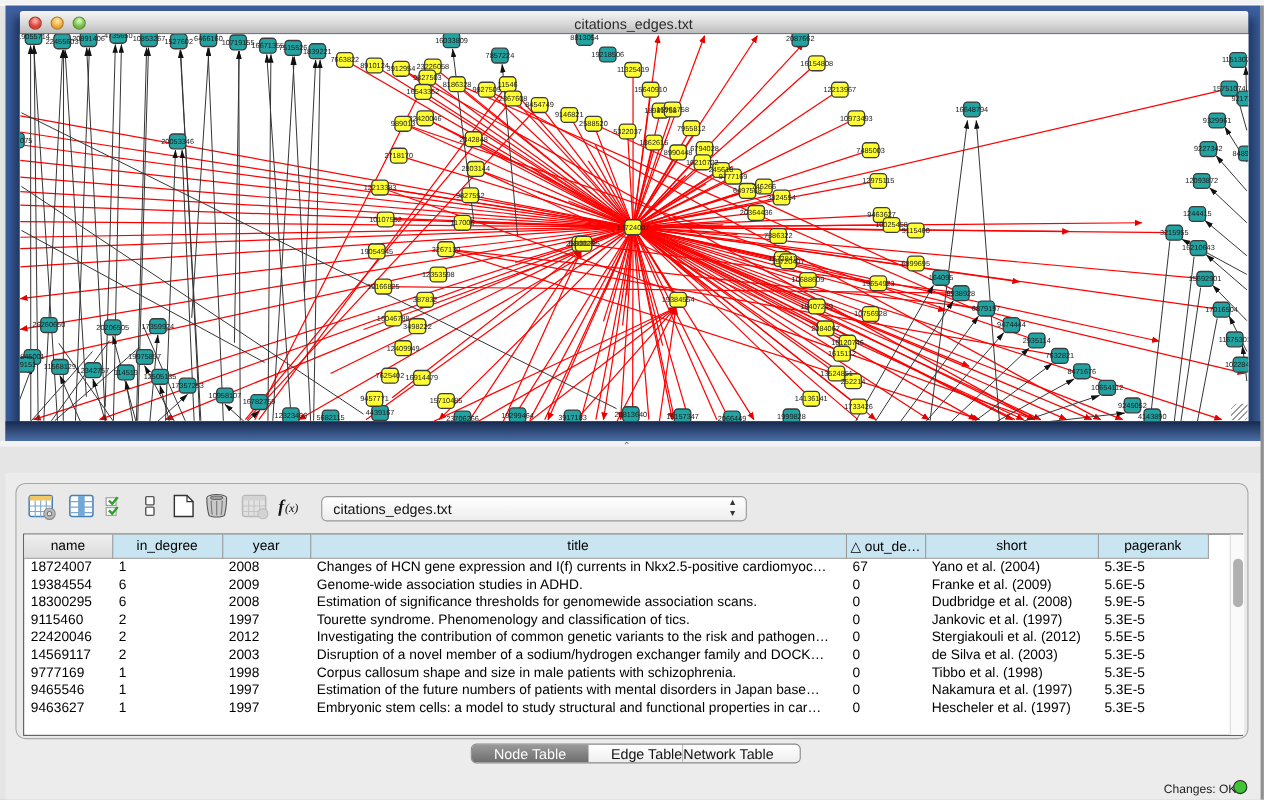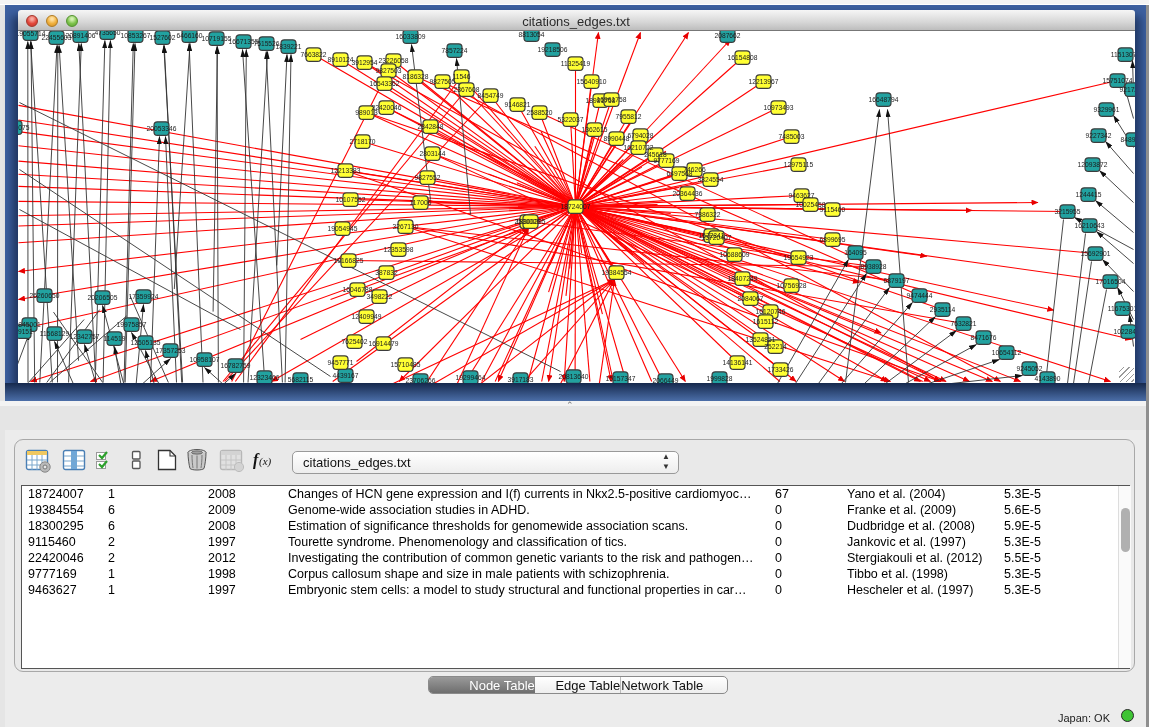--- a/index.html
+++ b/index.html
@@ -33,21 +33,21 @@
 #ddarr{position:absolute;right:8px;top:0px;height:21px;font-size:8px;color:#333;line-height:10px;text-align:center}
 #tblwrap{position:absolute;left:6px;top:45px;width:1109px;height:184px;background:#fff;border:1px solid #555}
 table{border-collapse:collapse;table-layout:fixed;width:1076px;font-size:12.5px;color:#000}
 col.g0{width:80px}col.g1{width:100px}col.g2{width:80px}col.g3{width:487px}col.g4{width:72px}col.g5{width:157px}col.g6{width:100px}
 th{height:21px;font-weight:normal;background:#c9e5f1;border-right:1px solid #9a9a9a;border-bottom:1px solid #9a9a9a;font-size:12.5px}
 th.first{background:linear-gradient(#efefef,#dcdcdc)}
 td{height:16px;padding:0 2px 0 6px;white-space:nowrap;overflow:hidden}
 #scrollbar{position:absolute;left:1096px;top:0px;width:13px;height:182px;background:#fafafa;border-left:1px solid #ddd}
 #thumb{position:absolute;left:1.5px;top:22px;width:9px;height:44px;background:#b0b0b0;border-radius:5px}
 #tabs{position:absolute;left:423px;top:246px;width:300px;height:18px;border:1px solid #8a8a8a;border-radius:5px;overflow:hidden;display:flex;font-size:13px;background:linear-gradient(#fff,#eee)}
-#tab1{width:114px;background:linear-gradient(#9a9a9a,#6e6e6e);color:#fff;text-align:right;line-height:17px}
+#tab1{width:114px;background:linear-gradient(#9a9a9a,#6e6e6e);color:#fff;text-align:center;line-height:17px}
 #tab2{width:93px;color:#111;text-align:right;line-height:17px;border-right:1px solid #bbb}
 #tab3{width:114px;color:#111;text-align:left;line-height:17px}
 #memory{position:absolute;left:1053px;top:282px;font-size:11px;color:#222}
 #memdot{position:absolute;left:1116px;top:279px;width:13px;height:13px;border-radius:50%;background:#3fc435;border:1px solid #2a2a2a}
 svg text{user-select:none}
 </style></head>
 <body>
 <div id="app">
  <div id="topstrip"></div>
  <div id="netpanel">
@@ -686,20 +686,29 @@
      <colgroup>
               <col class="g0">
               <col class="g1">
               <col class="g2">
               <col class="g3">
               <col class="g4">
               <col class="g5">
               <col class="g6">
             </colgroup>
      <tbody>
+              <tr>
+                <th class="first">name</th>
+                <th>in_degree</th>
+                <th>year</th>
+                <th>title</th>
+                <th>△ out_de…</th>
+                <th>short</th>
+                <th>pagerank</th>
+              </tr>
 <tr>
                 <td class="c0">18724007</td>
                 <td class="c1">1</td>
                 <td class="c2">2008</td>
                 <td class="c3">Changes of HCN gene expression and I(f) currents in Nkx2.5‑positive cardiomyoc…</td>
                 <td class="c4">67</td>
                 <td class="c5">Yano et al. (2004)</td>
                 <td class="c6">5.3E‑5</td>
               </tr>
 <tr>
@@ -732,26 +741,44 @@
 <tr>
                 <td class="c0">22420046</td>
                 <td class="c1">2</td>
                 <td class="c2">2012</td>
                 <td class="c3">Investigating the contribution of common genetic variants to the risk and pathogen…</td>
                 <td class="c4">0</td>
                 <td class="c5">Stergiakouli et al. (2012)</td>
                 <td class="c6">5.5E‑5</td>
               </tr>
 <tr>
+                <td class="c0">14569117</td>
+                <td class="c1">2</td>
+                <td class="c2">2003</td>
+                <td class="c3">Disruption of a novel member of a sodium/hydrogen exchanger family and DOCK…</td>
+                <td class="c4">0</td>
+                <td class="c5">de Silva et al. (2003)</td>
+                <td class="c6">5.3E‑5</td>
+              </tr>
+<tr>
                 <td class="c0">9777169</td>
                 <td class="c1">1</td>
                 <td class="c2">1998</td>
                 <td class="c3">Corpus callosum shape and size in male patients with schizophrenia.</td>
                 <td class="c4">0</td>
                 <td class="c5">Tibbo et al. (1998)</td>
+                <td class="c6">5.3E‑5</td>
+              </tr>
+<tr>
+                <td class="c0">9465546</td>
+                <td class="c1">1</td>
+                <td class="c2">1997</td>
+                <td class="c3">Estimation of the future numbers of patients with mental disorders in Japan base…</td>
+                <td class="c4">0</td>
+                <td class="c5">Nakamura et al. (1997)</td>
                 <td class="c6">5.3E‑5</td>
               </tr>
 <tr>
                 <td class="c0">9463627</td>
                 <td class="c1">1</td>
                 <td class="c2">1997</td>
                 <td class="c3">Embryonic stem cells: a model to study structural and functional properties in car…</td>
                 <td class="c4">0</td>
                 <td class="c5">Hescheler et al. (1997)</td>
                 <td class="c6">5.3E‑5</td>
@@ -761,17 +788,17 @@
     <div id="scrollbar">
             <div id="thumb"></div>
           </div>
    </div>
   </div>
   <div id="tabs">
         <div id="tab1">Node Table</div>
         <div id="tab2">Edge Table</div>
         <div id="tab3">Network Table</div>
       </div>
-  <div id="memory">Japan: OK</div>
+  <div id="memory">Changes: OK</div>
   <div id="memdot"></div>
  </div>
  <div id="rightstrip"></div>
 </div>
 
 </body></html>

